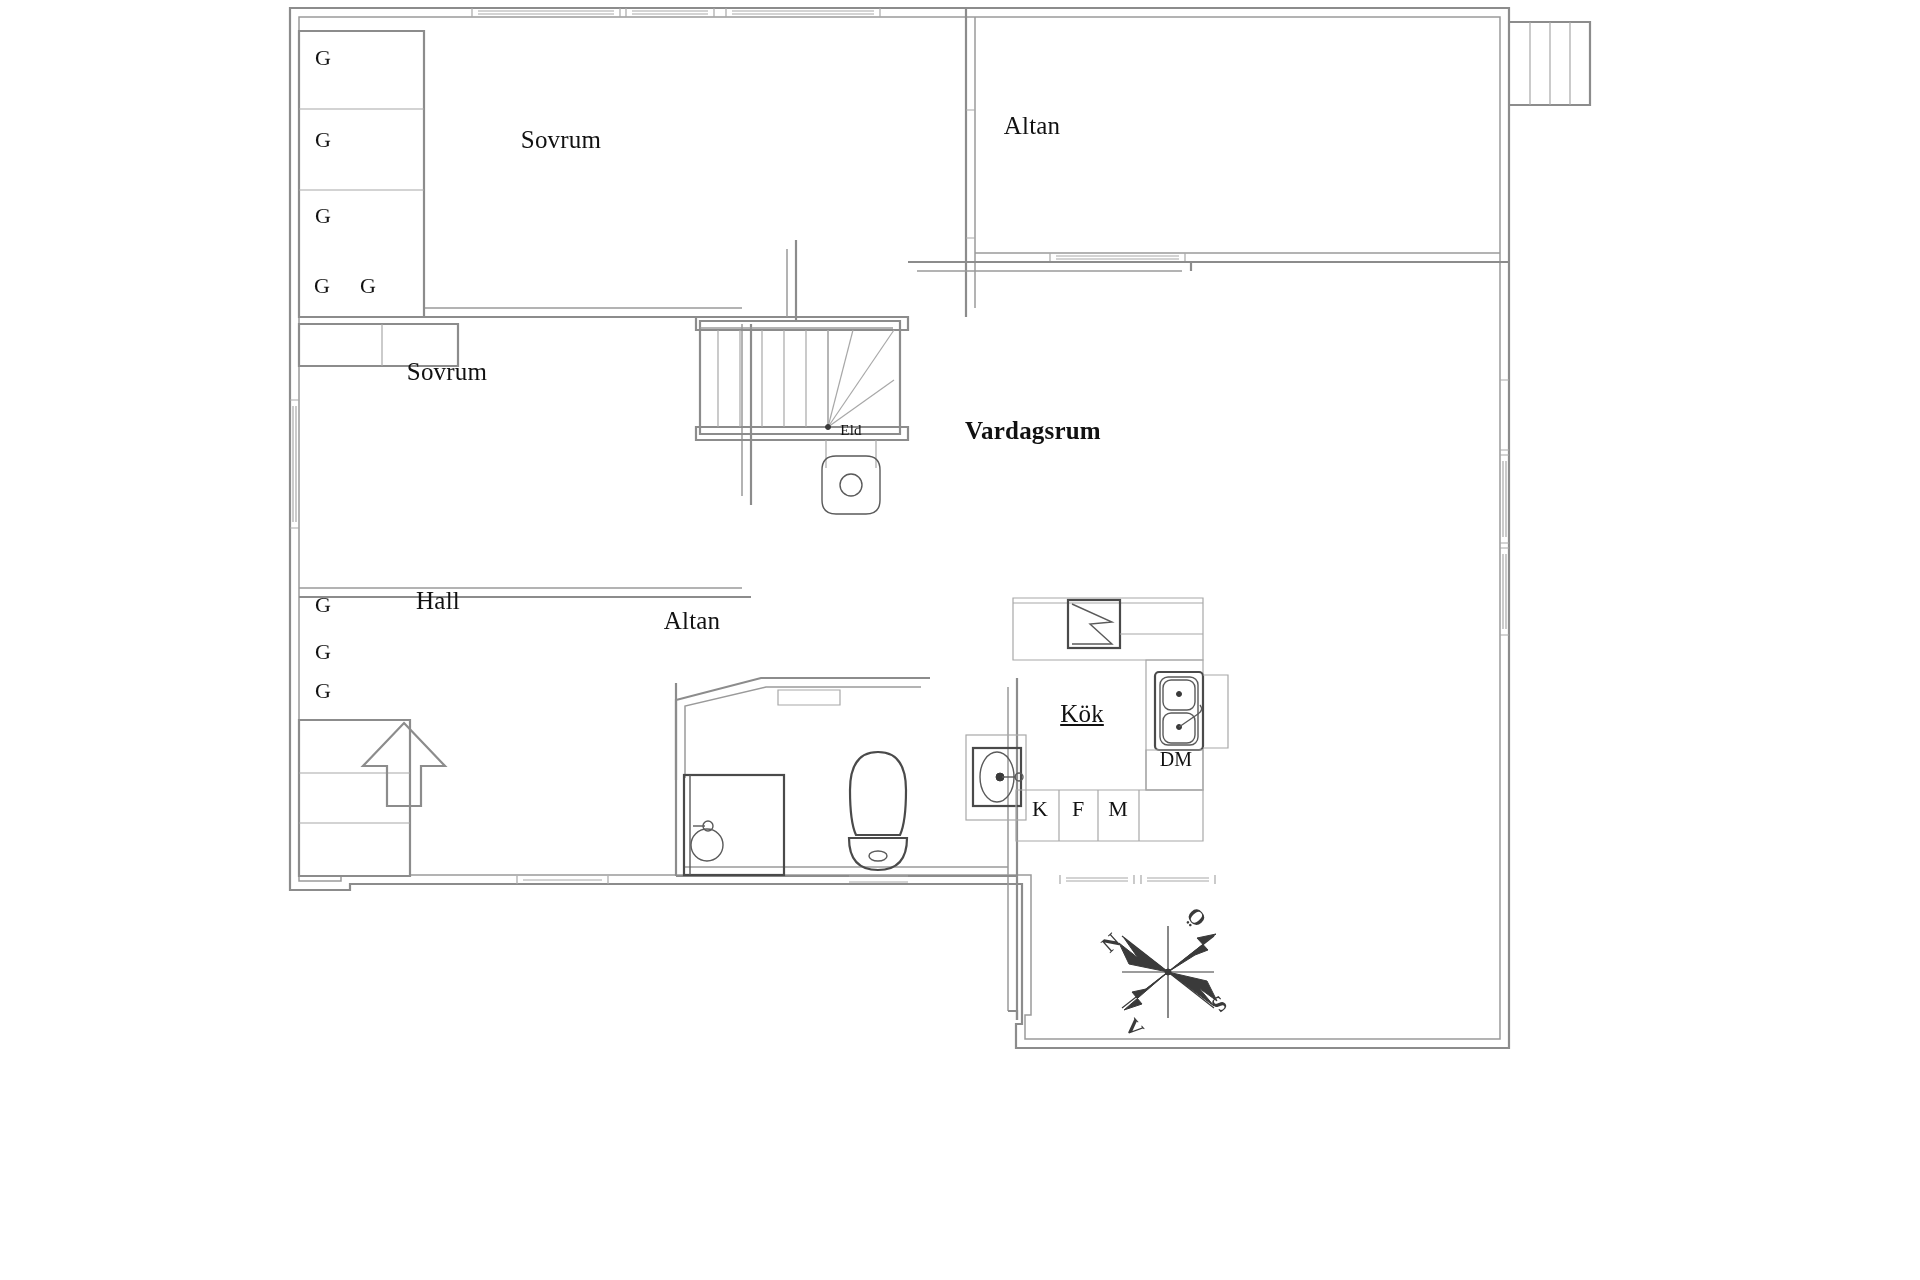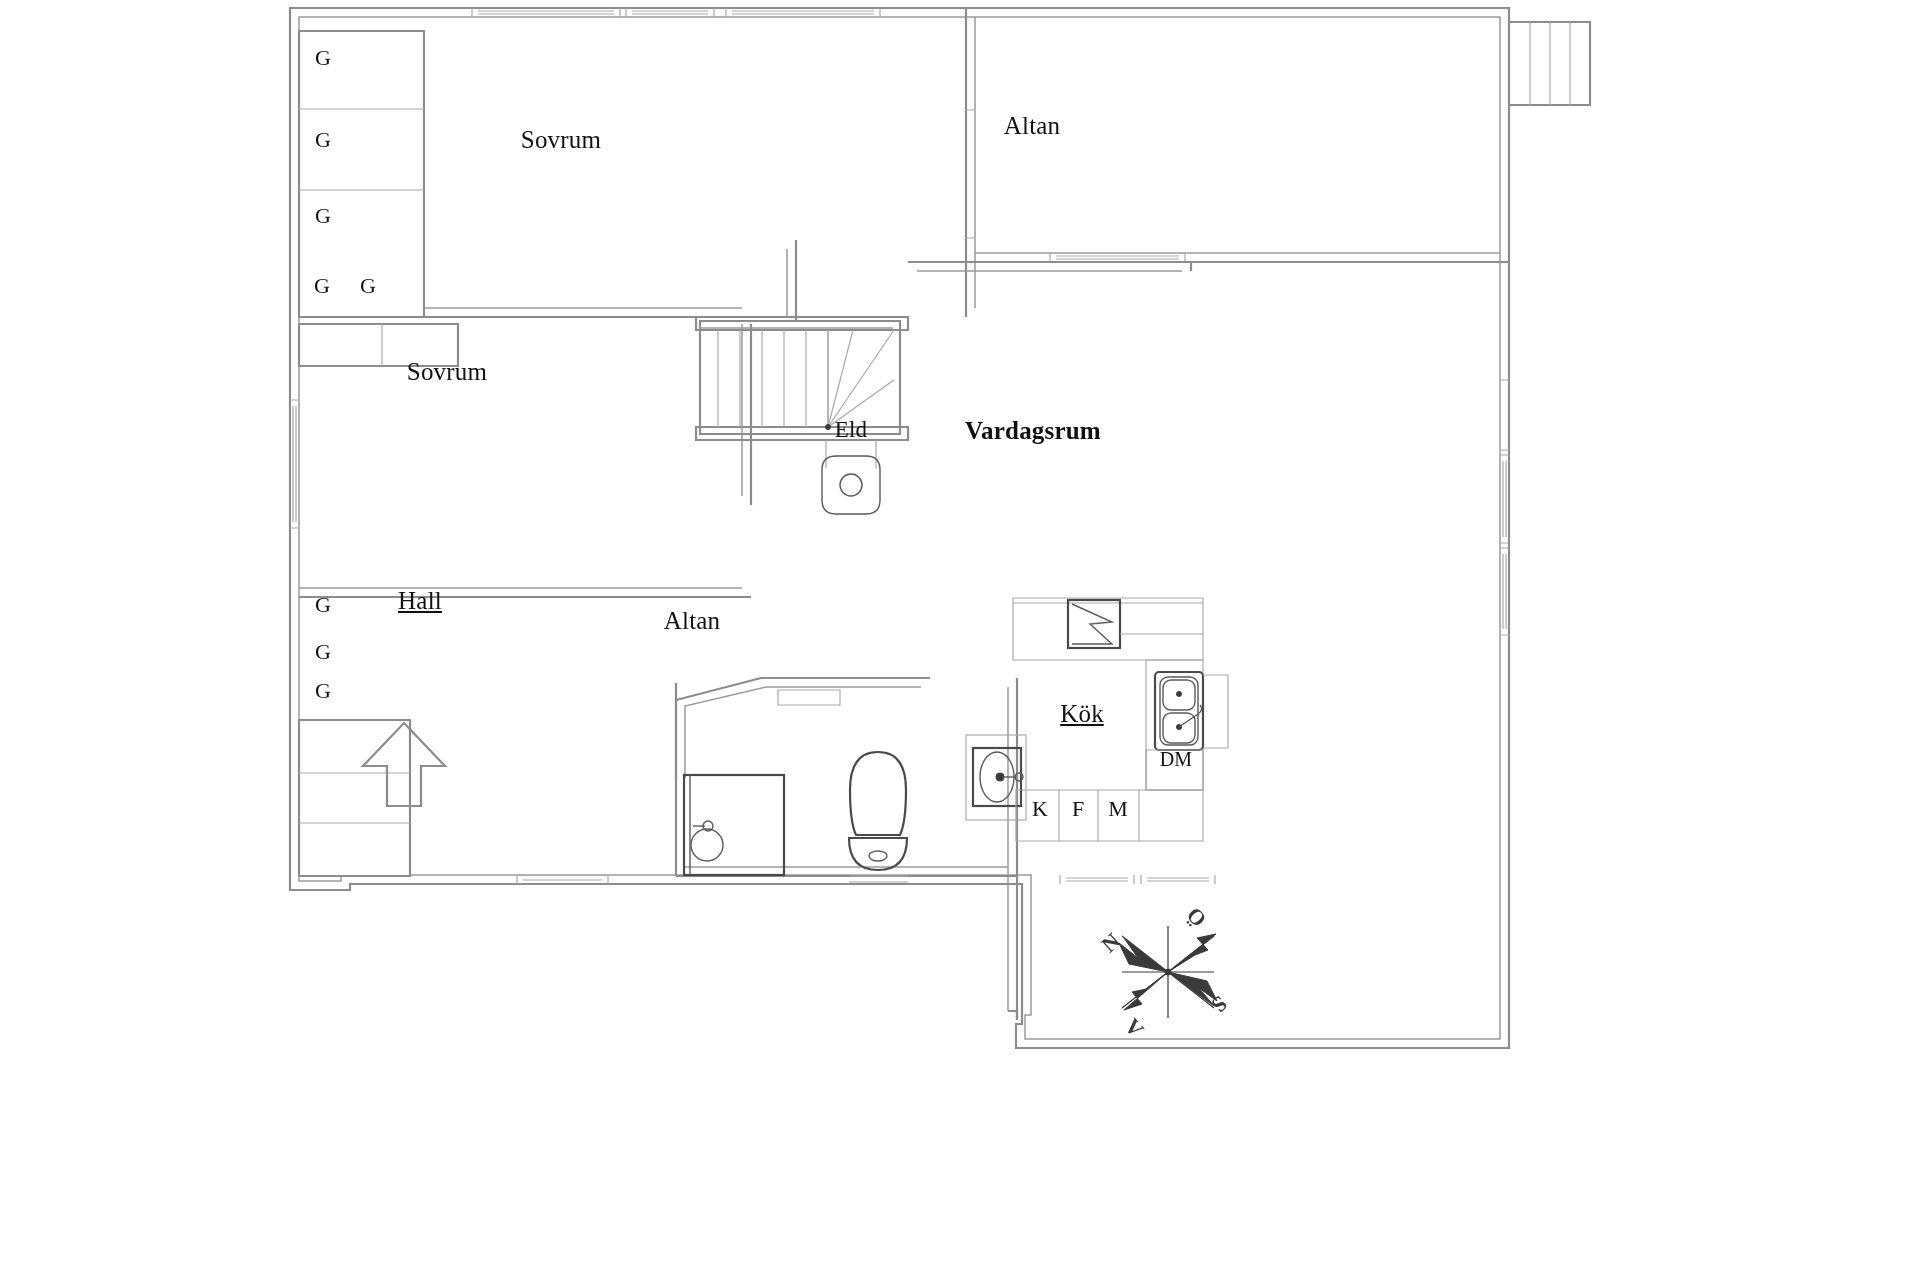--- a/index.html
+++ b/index.html
@@ -30,21 +30,21 @@
   }
   .room-label {
     position: absolute;
     font-family: "Liberation Serif", "DejaVu Serif", serif;
     color: #111111;
     white-space: nowrap;
     transform: translate(-50%, -50%);
     letter-spacing: 0.2px;
   }
   .room-label.big   { font-size: 25px; }
-  .room-label.mid   { font-size: 23px; text-align: right; }
+  .room-label.mid   { font-size: 15px; text-align: right; }
   .room-label.small { font-size: 20px; }
   .closet-label {
     position: absolute;
     font-family: "Liberation Serif", "DejaVu Serif", serif;
     font-size: 22px;
     color: #111111;
     transform: translate(-50%, -50%);
     white-space: nowrap;
   }
   .compass-label {
@@ -290,21 +290,21 @@
       <circle class="cmp" cx="1168" cy="972" r="3"></circle>
     </g>
 
   </svg>
 
   <div class="room-label big" style="left:561px; top:140px;">Sovrum</div>
   <div class="room-label big" style="left:996px; top:126px;margin-left:36px;">Altan</div>
   <div class="room-label big" style="left:447px; top:372px;">Sovrum</div>
   <div class="room-label big" style="left:1033px; top:431px;font-weight:bold;">Vardagsrum</div>
   <div class="room-label mid" style="left:851px; top:430px;">Eld</div>
-  <div class="room-label big" style="left:420px; top:601px;text-decoration:underline;">Hall</div>
+  <div class="room-label big" style="left:438px; top:601px;">Hall</div>
   <div class="room-label big" style="left:692px; top:621px;">Altan</div>
   <div class="room-label big" style="left:1082px; top:714px;text-decoration:underline;">Kök</div>
   <div class="room-label small" style="left:1176px; top:759px;">DM</div>
 
   <div class="closet-label" style="left:323px; top:58px;">G</div>
   <div class="closet-label" style="left:323px; top:140px;">G</div>
   <div class="closet-label" style="left:323px; top:216px;">G</div>
   <div class="closet-label" style="left:322px; top:286px;">G</div>
   <div class="closet-label" style="left:368px; top:286px;">G</div>
   <div class="closet-label" style="left:323px; top:605px;">G</div>

